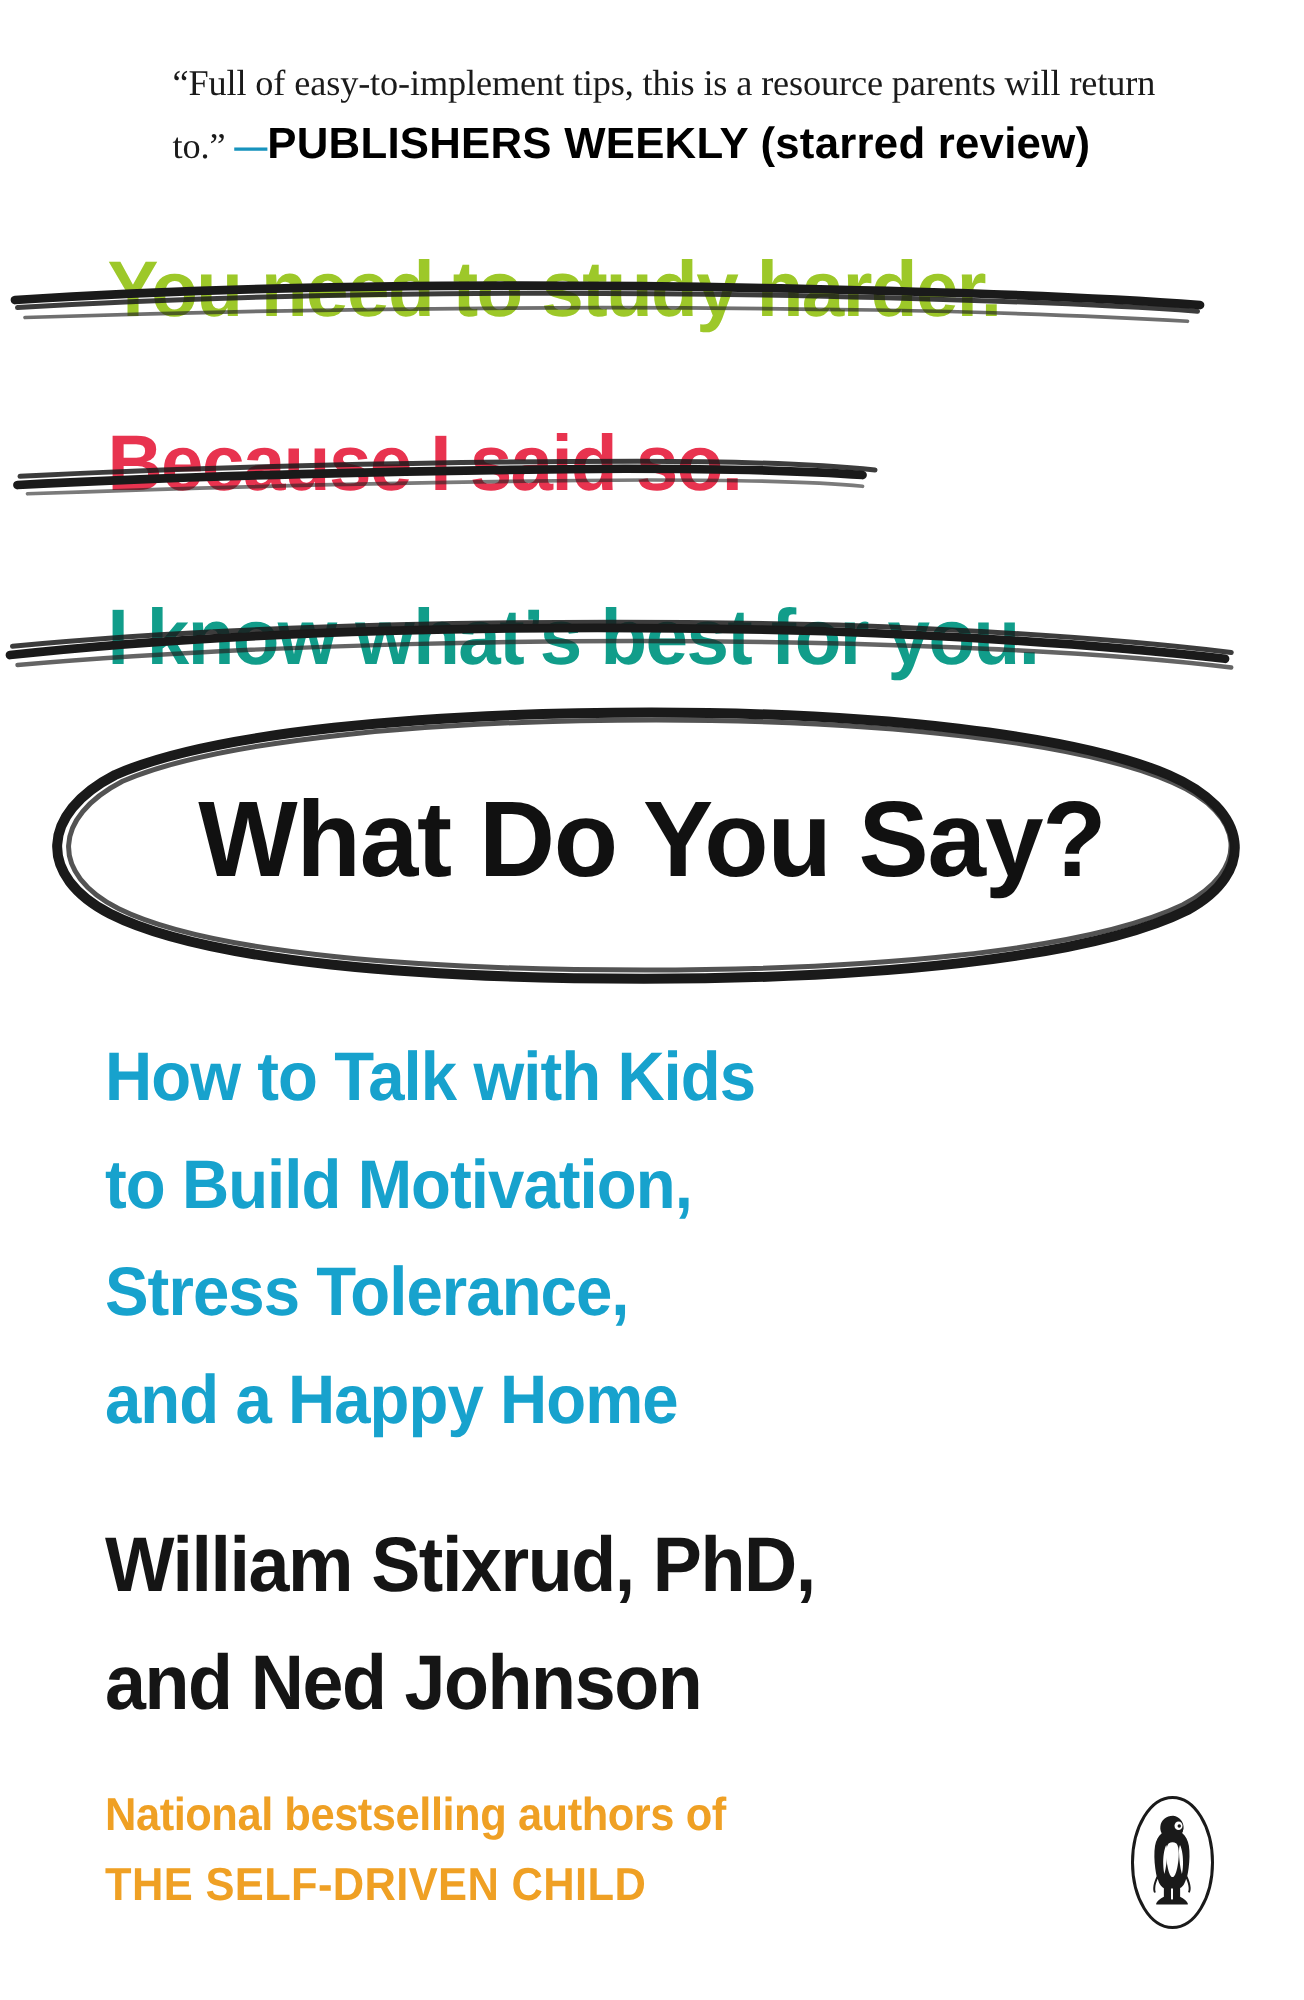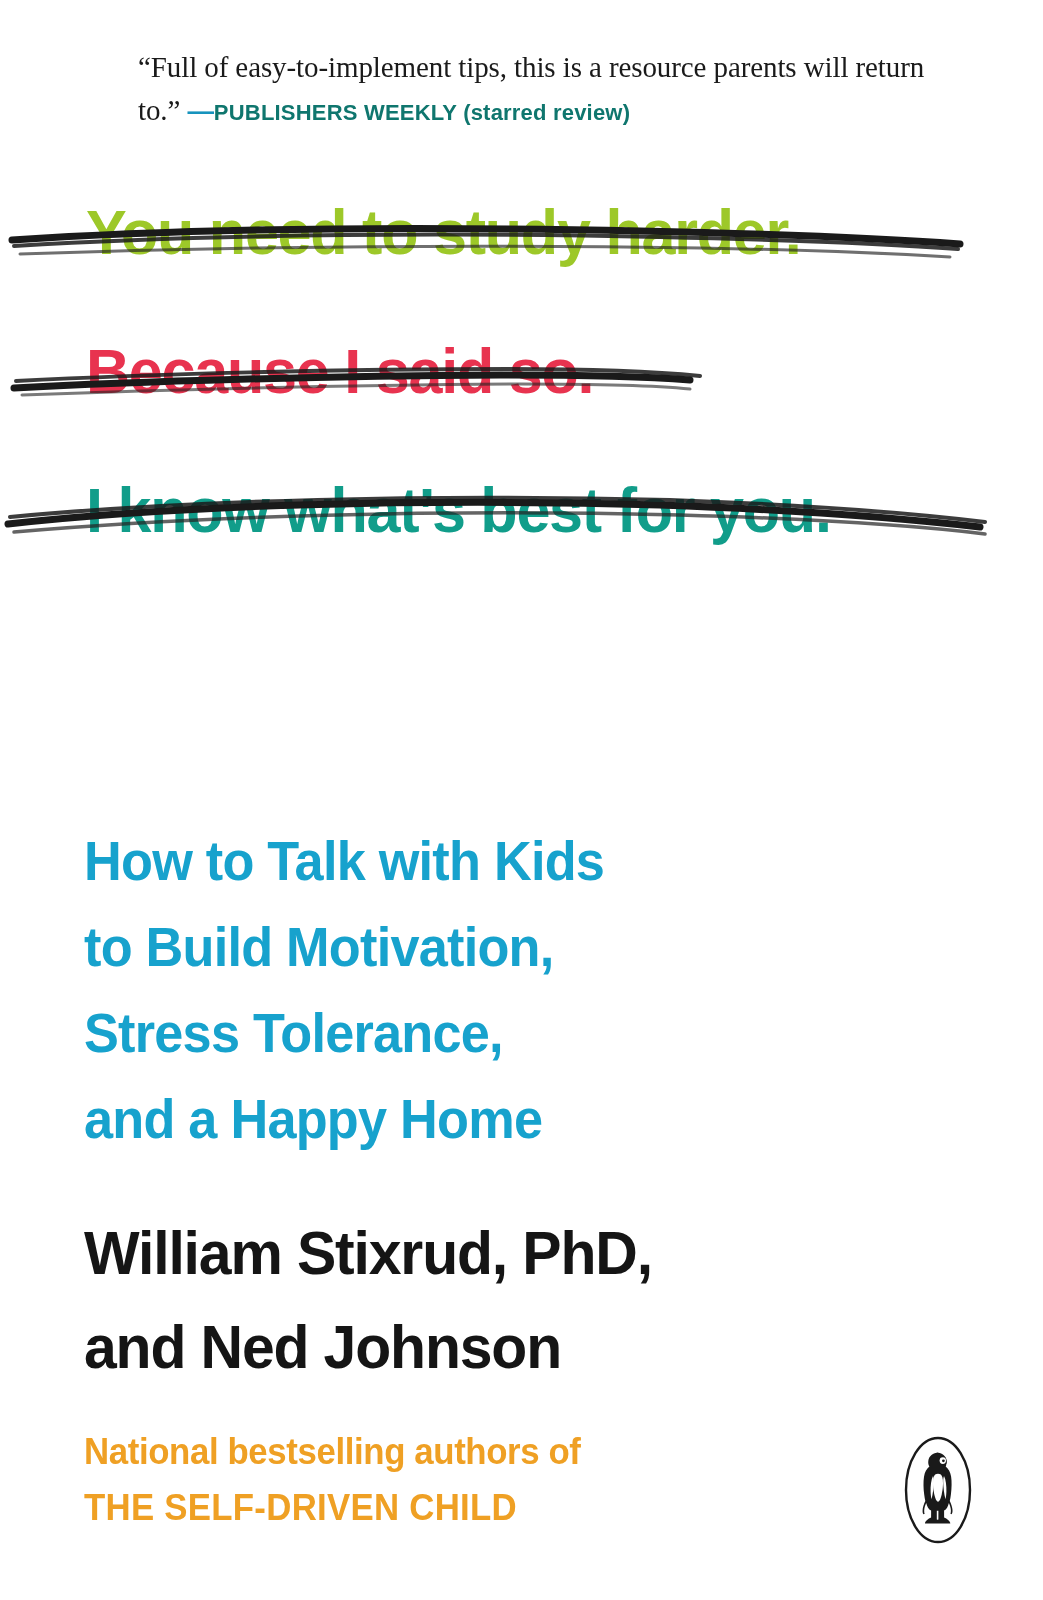--- a/index.html
+++ b/index.html
@@ -27,22 +27,22 @@
     width: 790px;
     font-family: "Liberation Serif", serif;
     font-size: 29px;
     line-height: 1.47;
     color: #1a1a1a;
     letter-spacing: -0.1px;
   }
   .blurb .source {
     font-family: "Liberation Sans", sans-serif;
     font-weight: bold;
-    color: #0f766e;
-    font-size: 22px;
+    color: #000000;
+    font-size: 35px;
     letter-spacing: 0.2px;
   }
   .blurb .dash {
     font-family: "Liberation Sans", sans-serif;
     font-weight: bold;
     color: #1793bd;
     font-size: 26.5px;
   }
 
   
@@ -205,20 +205,27 @@
       <svg class="scribble" viewBox="0 0 1043 95" preserveAspectRatio="none">
         <path d="M8,52 C180,33 420,26 660,33 C800,38 900,46 980,55" fill="none" stroke="#1a1a1a" stroke-width="7" stroke-linecap="round"></path>
         <path d="M10,45 C190,28 430,22 670,28 C810,33 910,41 985,50" fill="none" stroke="#1a1a1a" stroke-width="4" stroke-linecap="round" opacity="0.85"></path>
         <path d="M14,60 C200,44 440,37 680,43 C820,47 920,54 985,62" fill="none" stroke="#222222" stroke-width="3.5" stroke-linecap="round" opacity="0.7"></path>
       </svg>
     </div>
 
 
   </div>
 
+  <div class="title-wrap">
+    <svg class="ellipse-svg" viewBox="0 0 1043 250" preserveAspectRatio="none">
+      <path d="M521,22 C700,22 860,40 935,72 C1000,100 1005,150 950,180 C870,220 690,235 515,235 C340,235 165,222 88,183 C30,153 32,103 92,72 C168,38 340,22 521,22 Z" fill="none" stroke="#1a1a1a" stroke-width="8" stroke-linecap="round"></path>
+      <path d="M525,28 C706,28 866,46 938,78 C998,104 1000,148 946,176 C866,214 690,228 516,228 C344,228 170,216 95,179 C40,151 42,106 98,77 C174,44 344,28 525,28 Z" fill="none" stroke="#1a1a1a" stroke-width="4" stroke-linecap="round" opacity="0.75"></path>
+    </svg>
+    <div class="title" style="color: rgb(17, 17, 17);">What Do You Say?</div>
+  </div>
 
   <div class="subtitle" style="color: rgb(23, 162, 205);">
     <div>How to Talk with Kids</div>
     <div>to Build Motivation,</div>
     <div>Stress Tolerance,</div>
     <div>and a Happy Home</div>
   </div>
 
   <div class="authors" style="color: rgb(21, 21, 21);">
     <div>William Stixrud, PhD,</div>

